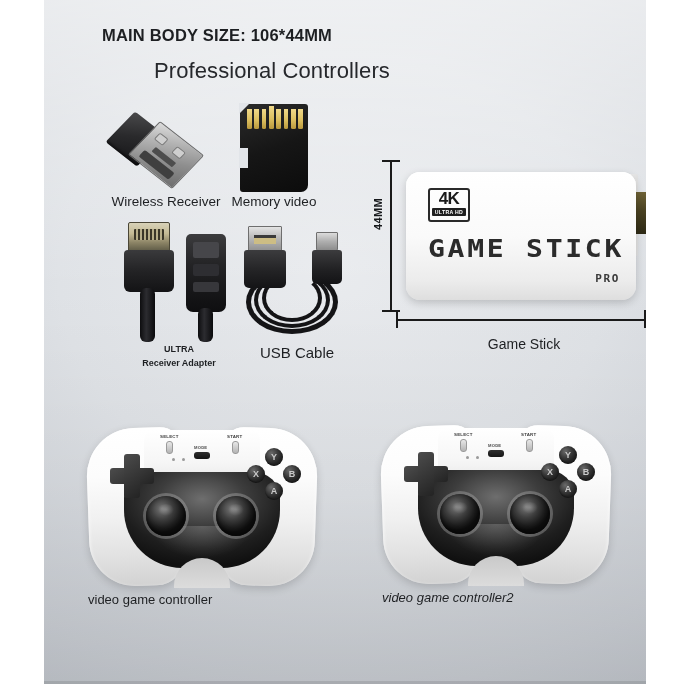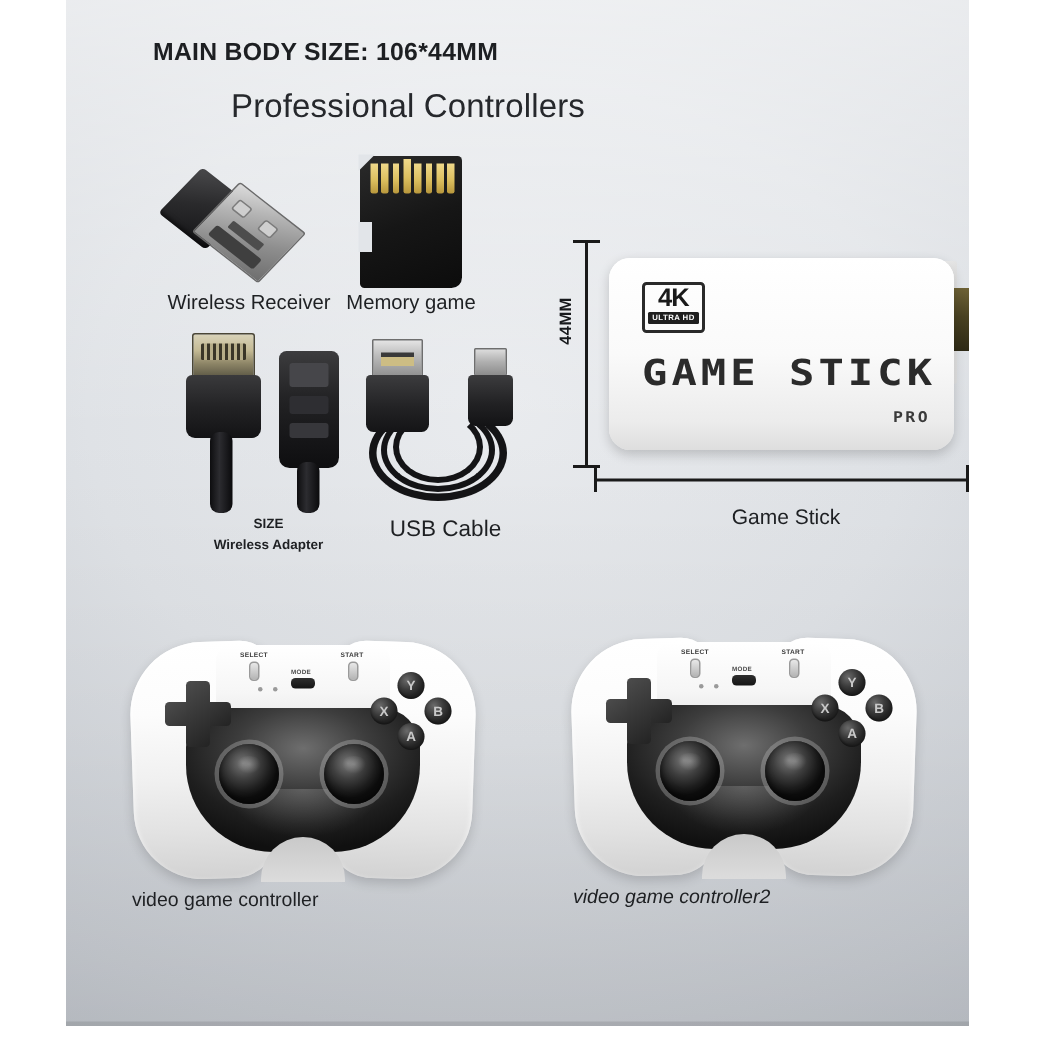--- a/index.html
+++ b/index.html
@@ -381,37 +381,37 @@
             <b></b>
             <b></b>
             <b></b>
             <b></b>
             <b></b>
             <b></b>
             <b></b>
         </div>
       </div>
     </div>
-    <div class="cap" style="left:176px; top:194px; width:108px; font-size:13.5px;">Memory game</div>
+    <div class="cap" style="left:176px; top:194px; width:108px; font-size:13.5px;">Memory video</div>
 
     <div class="acc" id="hdmi">
       <div class="hdmi-plug">
           <i></i>
         </div>
       <div class="hdmi-shell"></div>
       <div class="hdmi-cord1"></div>
       <div class="hdmi-socket">
           <i></i>
           <i></i>
           <i></i>
         </div>
       <div class="hdmi-cord2"></div>
     </div>
-    <div class="cap" style="left:70px; top:344px; width:130px; font-size:9px; font-weight:bold;">SIZE</div>
-    <div class="cap" style="left:58px; top:358px; width:154px; font-size:9px; font-weight:bold;">Wireless Adapter</div>
+    <div class="cap" style="left:70px; top:344px; width:130px; font-size:9px; font-weight:bold;">ULTRA</div>
+    <div class="cap" style="left:58px; top:358px; width:154px; font-size:9px; font-weight:bold;">Receiver Adapter</div>
 
     <div class="acc" id="usbcable">
       <div class="cable-loop l1"></div>
       <div class="cable-loop l2"></div>
       <div class="cable-loop l3"></div>
       <div class="usb-a-metal">
           <i></i>
         </div>
       <div class="usb-a-body"></div>
       <div class="micro-metal"></div>

